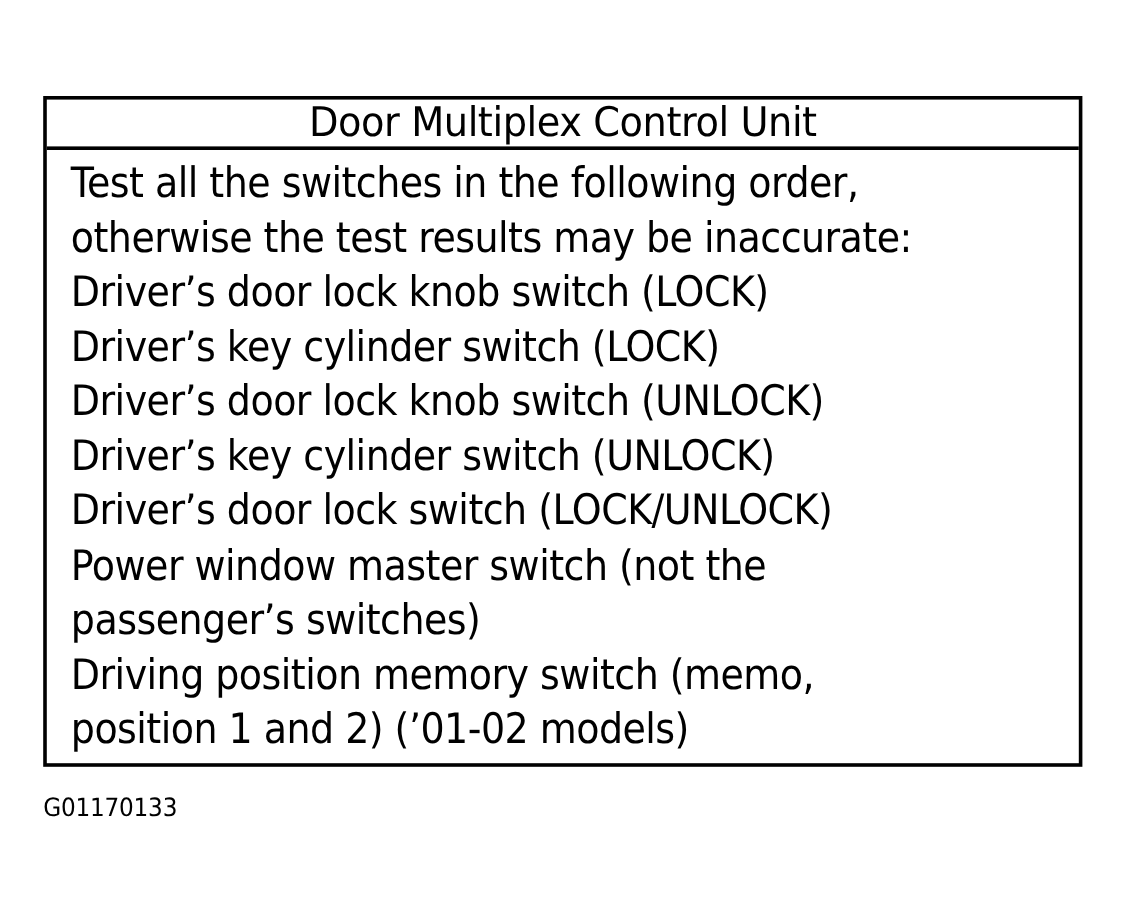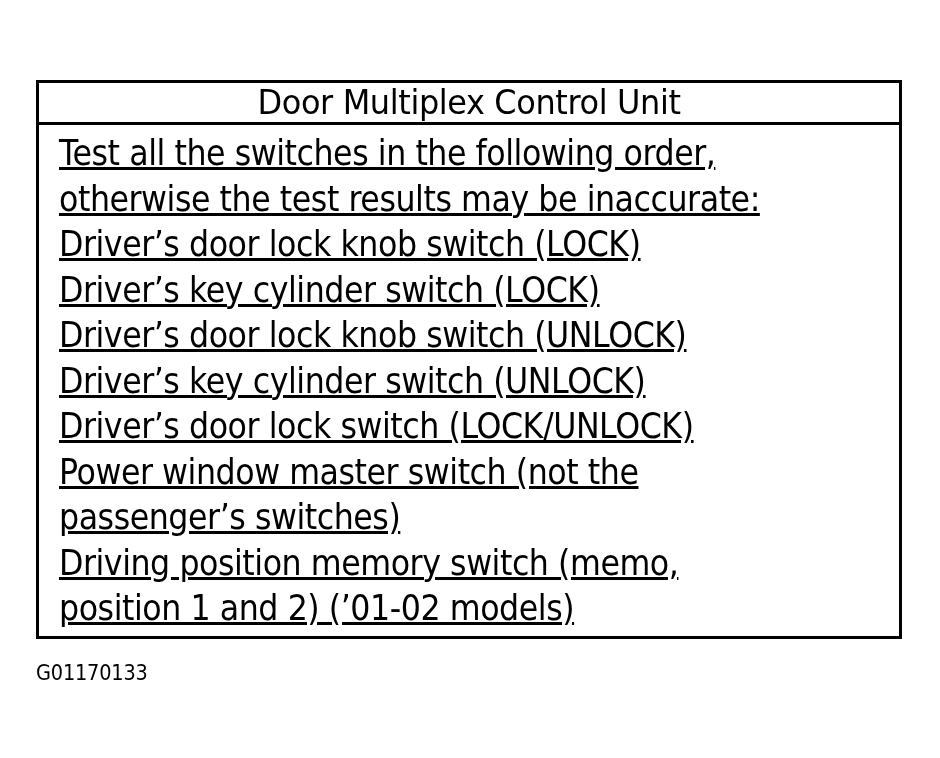--- a/index.html
+++ b/index.html
@@ -56,21 +56,20 @@
     white-space: nowrap;
     transform: scaleX(0.94);
     transform-origin: center center;
     position: relative;
     top: -1px;
   }
 
   .figure-body {
     padding: 6px 0 0 20px;
     box-sizing: border-box;
-    text-decoration: underline;
   }
 
   .body-line {
     font-family: "DejaVu Sans", "Liberation Sans", sans-serif;
     font-size: 35px;
     line-height: 45.5px;
     letter-spacing: -0.5px;
     font-weight: 400;
     color: #000000;
     white-space: nowrap;

